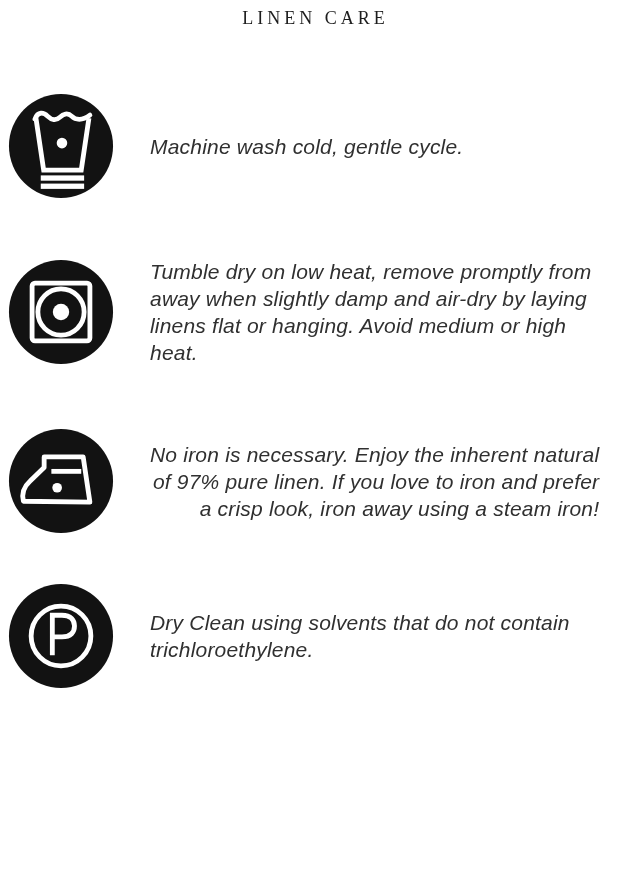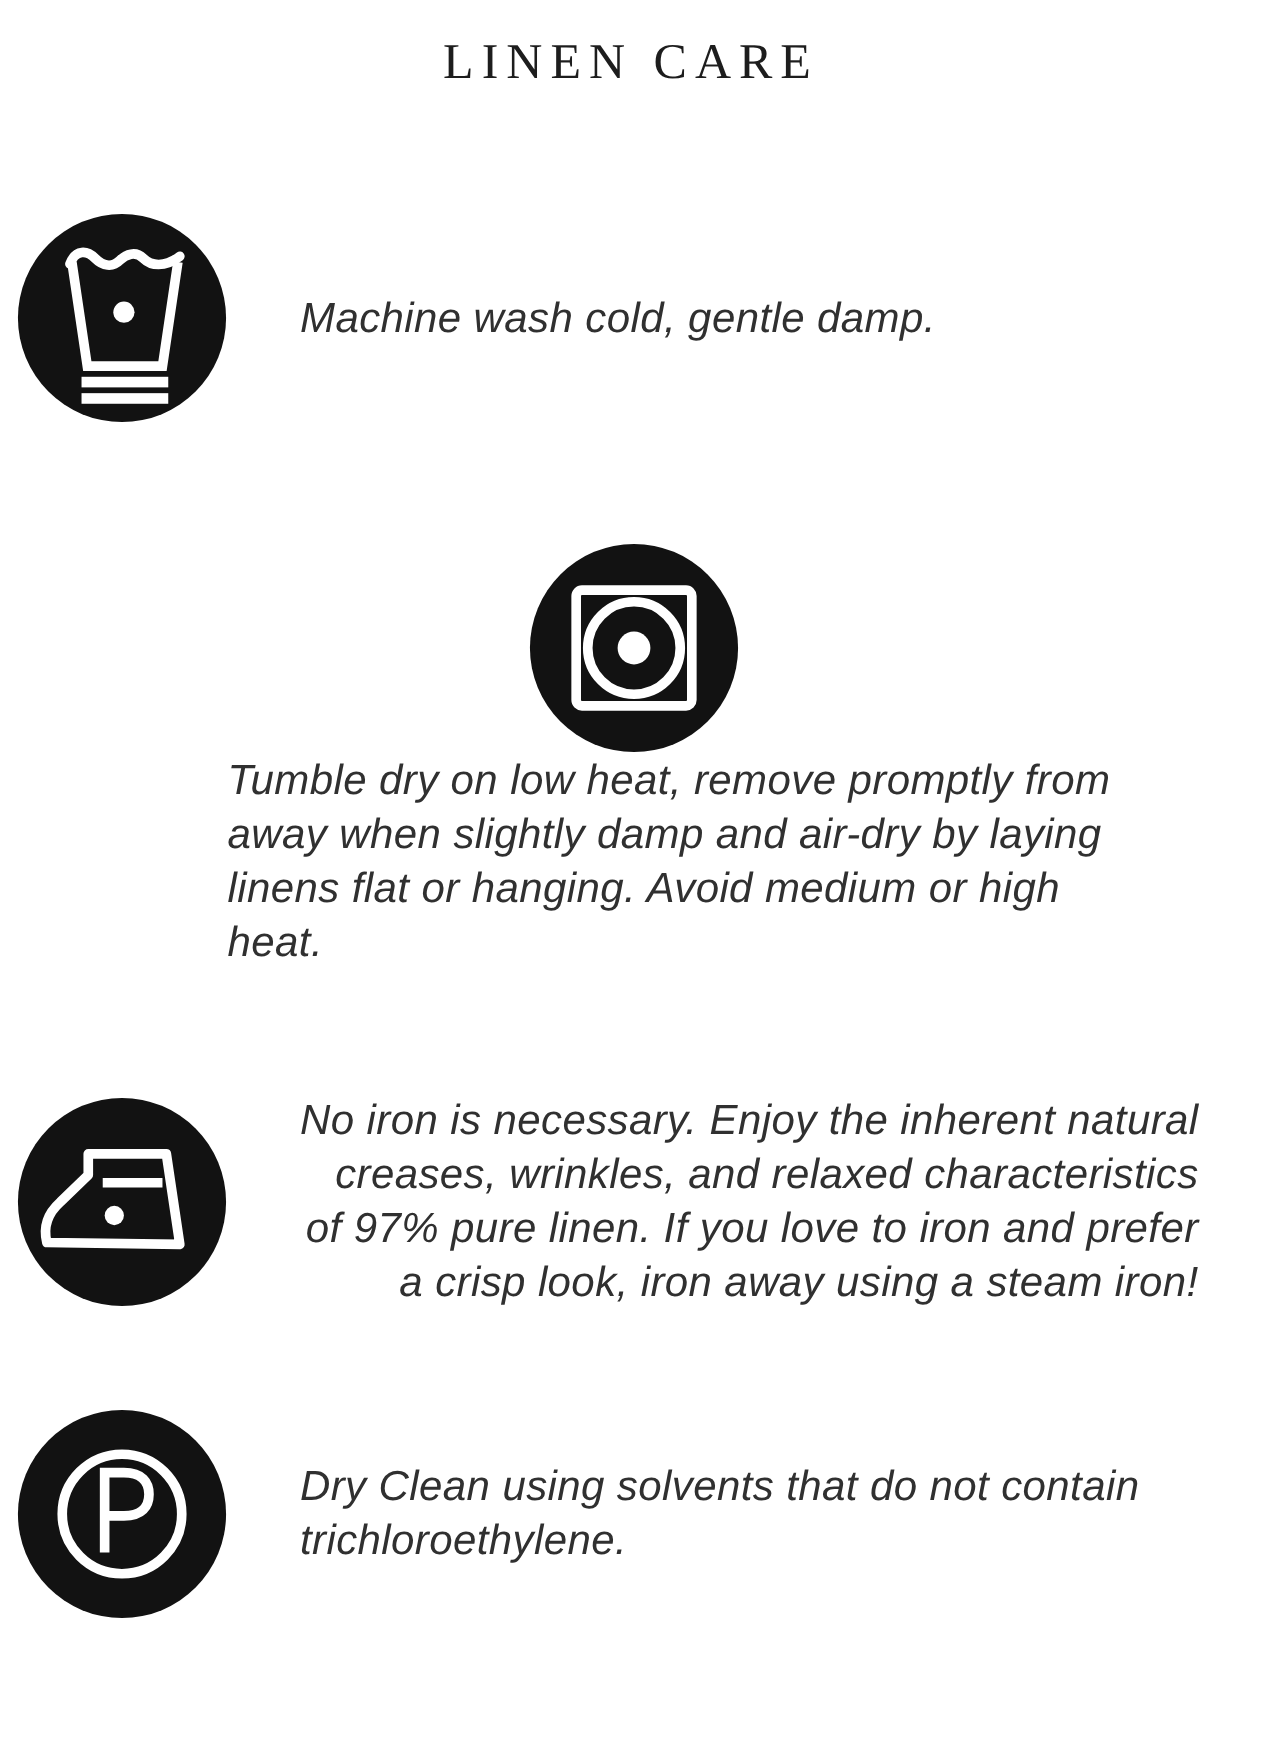--- a/index.html
+++ b/index.html
@@ -3,38 +3,38 @@
 <meta charset="utf-8">
 <style>
   html, body { margin: 0; padding: 0; }
   body {
     width: 631px; height: 879px;
     background: #ffffff;
     font-family: "Liberation Sans", sans-serif;
   }
   .page { position: relative; width: 631px; height: 879px; overflow: hidden; }
   .title {
-    padding-top: 17px;
+    padding-top: 4px;
     text-align: center;
     font-family: "Liberation Serif", serif;
     font-weight: 400;
-    font-size: 25px;
+    font-size: 18px;
     line-height: 29px;
     letter-spacing: 4px;
     color: #1d1d1d;
   }
   .row {
     display: flex;
     align-items: center;
     margin-left: 8px;
     margin-right: 6px;
   }
   .row-1 { margin-top: 60px; }
   .row-2 { margin-top: 67px; }
-  .row-3 { margin-top: 59px; flex-direction: column; }
+  .row-3 { margin-top: 59px; }
   .row-4 { margin-top: 62px; text-align: right; }
   .row-5 { margin-top: 49px; }
   .icon {
     width: 106px; height: 106px;
     flex: 0 0 auto;
   }
   .icon svg { display: block; width: 106px; height: 106px; }
   .desc {
     margin-left: 36px;
     font-style: italic;
@@ -57,21 +57,21 @@
       <svg viewBox="0 0 110 110" xmlns="http://www.w3.org/2000/svg">
         <circle cx="55" cy="55" r="54" fill="#121212"></circle>
         <path d="M29,26 L37,80 L76,80 L84,26" fill="none" stroke="#ffffff" stroke-width="5"></path>
         <path d="M28,27 C31,19 37,20 41,24 C45,28 50,29 54,25 C57,22 62,20 66,24 C70,28 77,29 85,23" fill="none" stroke="#ffffff" stroke-width="5" stroke-linecap="round"></path>
         <rect x="34" y="85.5" width="45" height="5.5" fill="#ffffff"></rect>
         <rect x="34" y="94" width="45" height="5.5" fill="#ffffff"></rect>
         <circle cx="56" cy="52" r="5.5" fill="#ffffff"></circle>
       </svg>
     </div>
     <div class="desc">
-      <div class="line">Machine wash cold, gentle damp.</div>
+      <div class="line">Machine wash cold, gentle cycle.</div>
     </div>
   </div>
 
 
   <div class="row row-3">
     <div class="icon">
       <svg viewBox="0 0 110 110" xmlns="http://www.w3.org/2000/svg">
         <circle cx="55" cy="55" r="54" fill="#121212"></circle>
         <rect x="25" y="25" width="60" height="60" rx="3" fill="none" stroke="#ffffff" stroke-width="5"></rect>
         <circle cx="55" cy="55" r="24" fill="none" stroke="#ffffff" stroke-width="5"></circle>
@@ -90,21 +90,20 @@
     <div class="icon">
       <svg viewBox="0 0 110 110" xmlns="http://www.w3.org/2000/svg">
         <circle cx="55" cy="55" r="54" fill="#121212"></circle>
         <path d="M37.5,30 L78,30 L85,77 L16,76 Q13,64 23,55 L37.5,41 Z" fill="none" stroke="#ffffff" stroke-width="5" stroke-linejoin="round"></path>
         <path d="M45,45 L76,45" fill="none" stroke="#ffffff" stroke-width="5"></path>
         <circle cx="51" cy="62" r="5" fill="#ffffff"></circle>
       </svg>
     </div>
     <div class="desc">
       <div class="line">No iron is necessary. Enjoy the inherent natural</div>
-      <div class="line">creases, wrinkles, and relaxed characteristics</div>
       <div class="line">of 97% pure linen. If you love to iron and prefer</div>
       <div class="line">a crisp look, iron away using a steam iron!</div>
     </div>
   </div>
 
   <div class="row row-5">
     <div class="icon">
       <svg viewBox="0 0 110 110" xmlns="http://www.w3.org/2000/svg">
         <circle cx="55" cy="55" r="54" fill="#121212"></circle>
         <circle cx="55" cy="55" r="31" fill="none" stroke="#ffffff" stroke-width="5"></circle>

